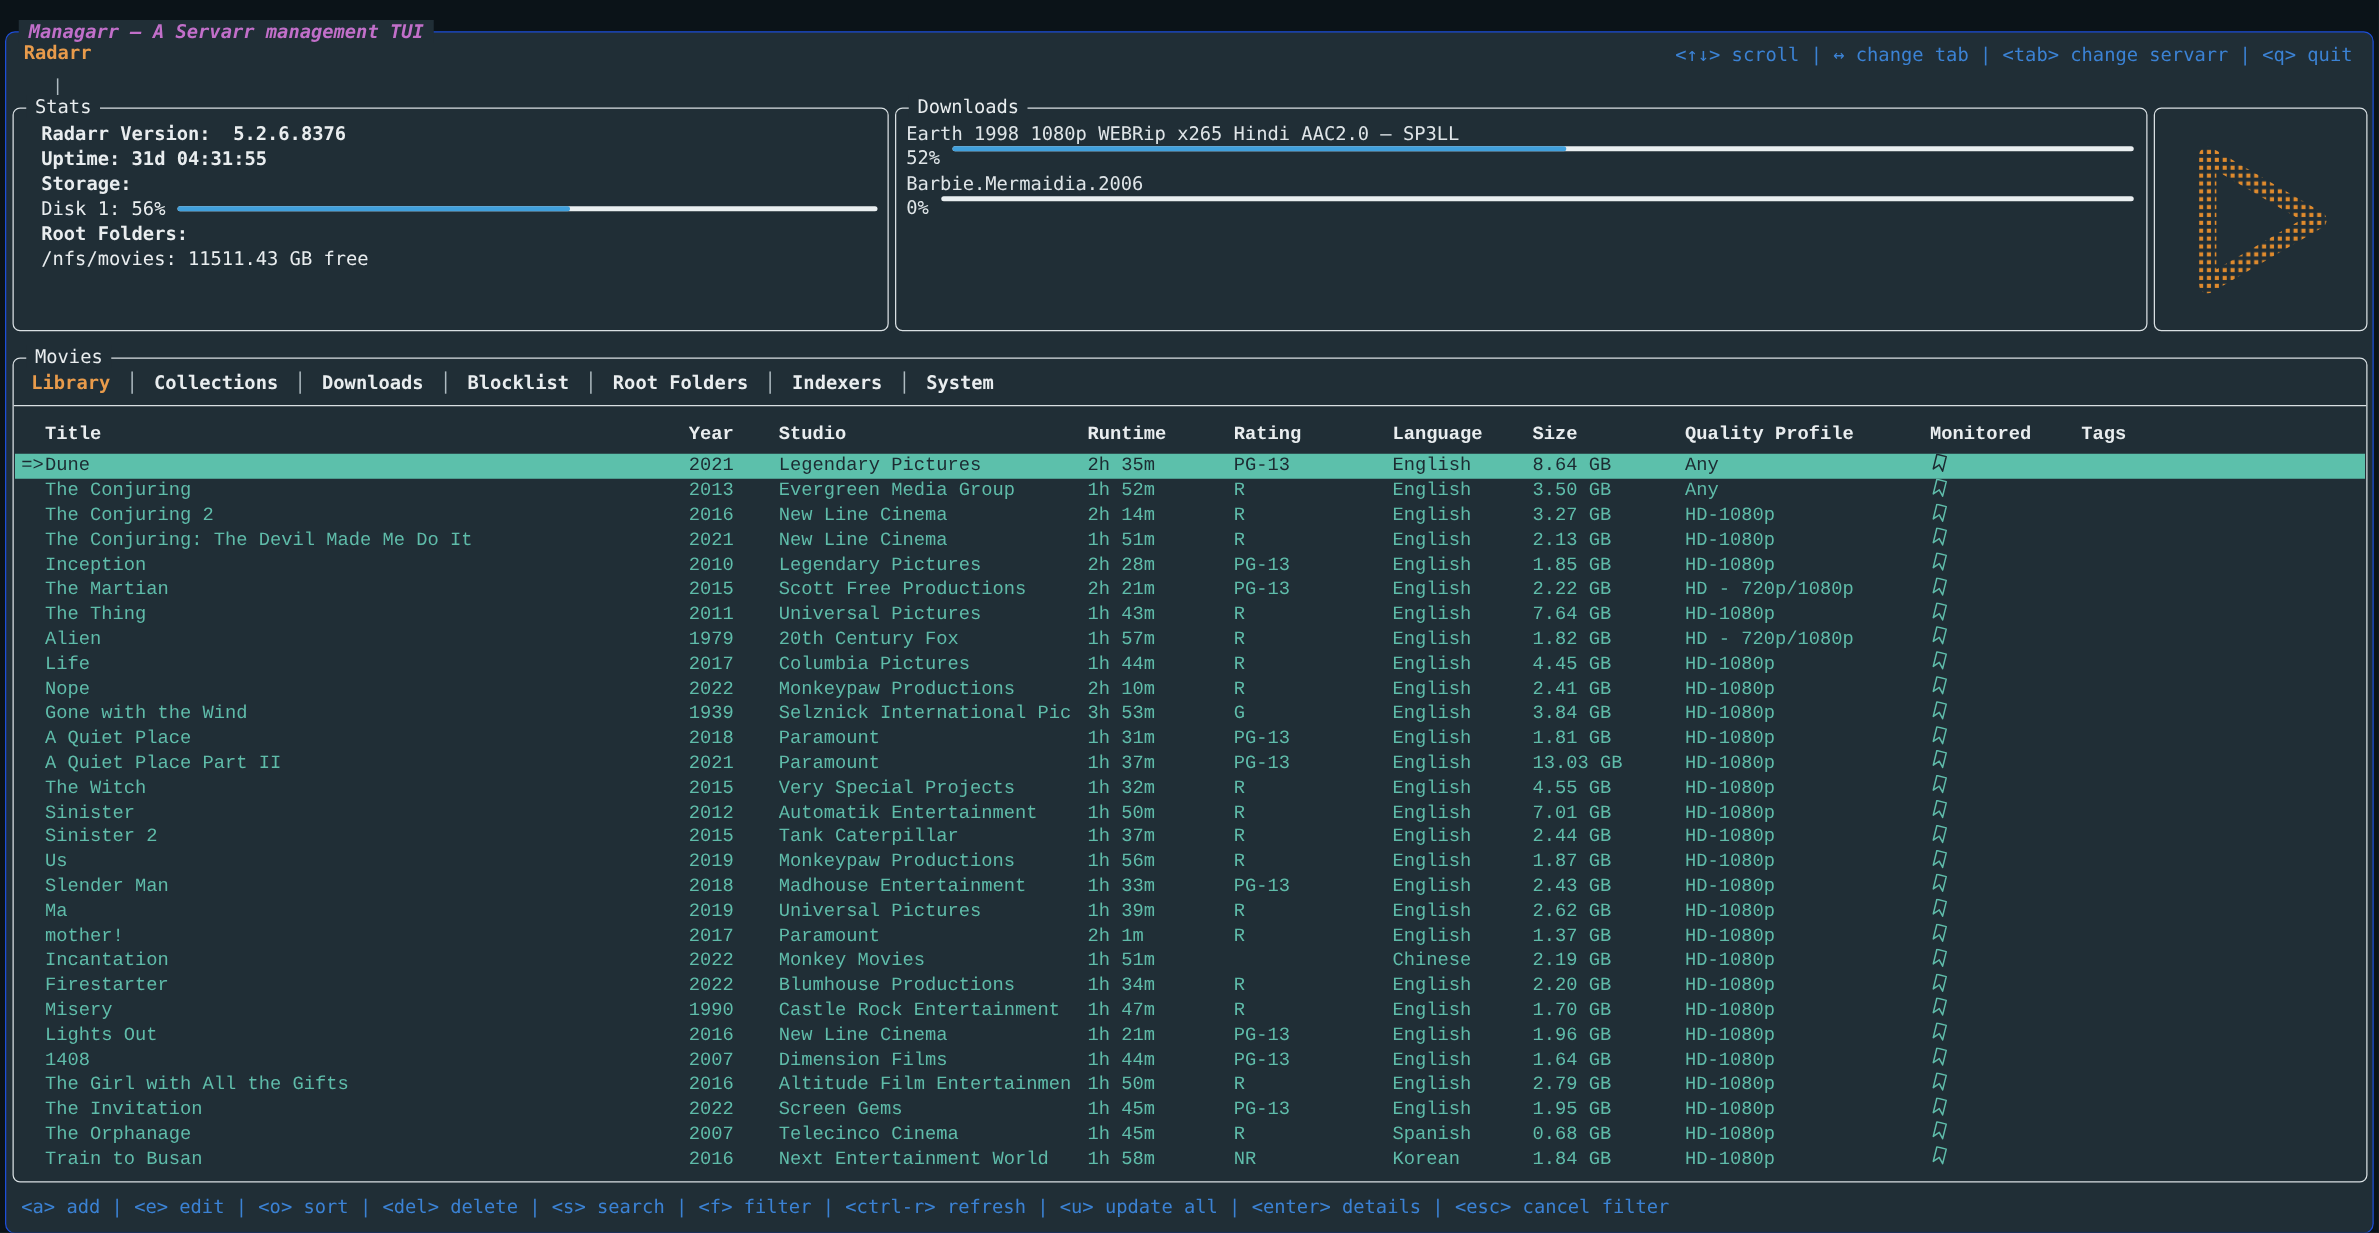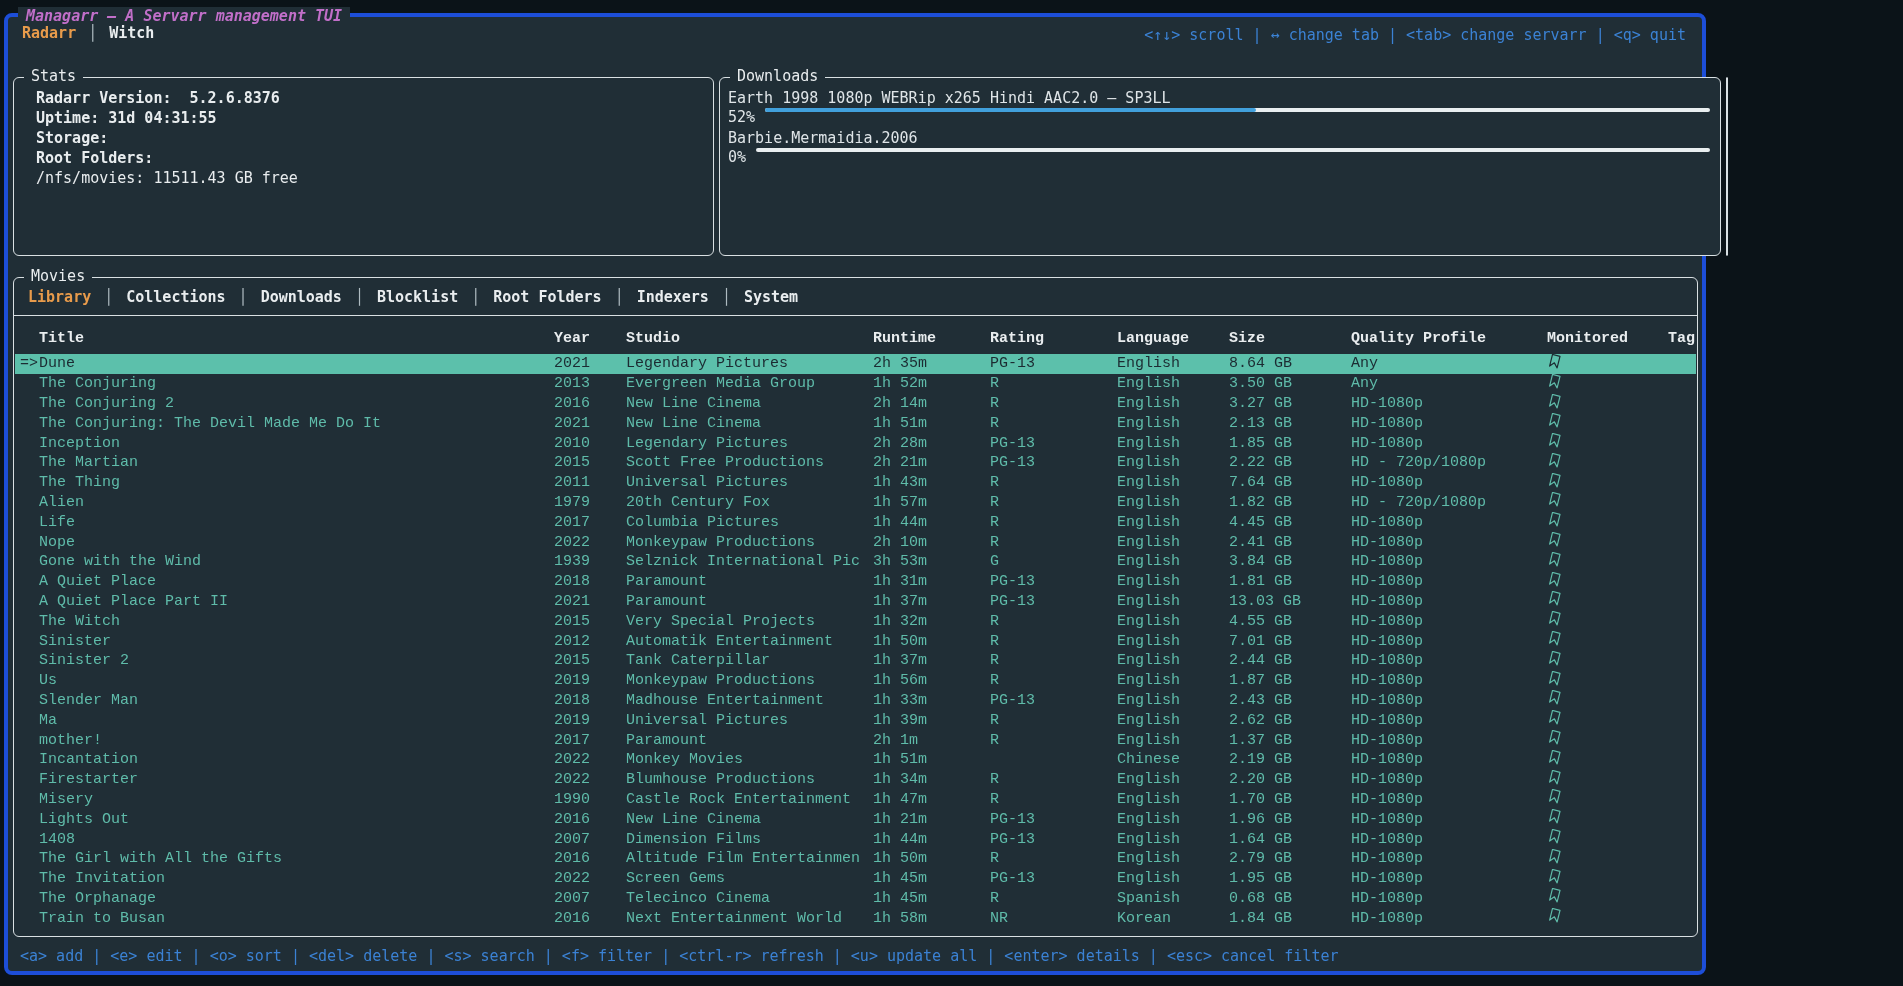--- a/index.html
+++ b/index.html
@@ -5,30 +5,30 @@
   * { box-sizing: border-box; }
   html,body { margin:0; padding:0; }
   body {
     width:1903px; height:986px; position:relative;
     background:#0b1318;
     font-family:"DejaVu Sans Mono", monospace;
     font-size:15px; color:#e9edef;
     overflow:hidden;
   }
   .app {
-    position:absolute; left:4px; top:13px; width:1702px; height:962px;
-    border:4px solid #1d4ed8; border-radius:8px;
+    position:absolute; left:4px; top:25px; width:1895px; height:962px;
+    border:1px solid #1d4ed8; border-radius:8px;
     background:#202e36;
   }
   .app-title {
     position:absolute; top:-10px; left:10px; padding:0 8px;
     background:#202e36; color:#c16fc9;
     font-style:italic; font-weight:bold; white-space:pre;
   }
-  .servarr-tabs { position:absolute; left:14px; top:7px; display:flex; align-items:center; gap:12px; font-weight:bold; }
+  .servarr-tabs { position:absolute; left:14px; top:7px; display:flex; align-items:center; gap:12px; font-weight:bold;flex-direction:column; }
   .stab { color:#e9edef; cursor:default; }
   .stab.active { color:#e89b4b; }
   .tab-sep { color:#aebbc1; font-weight:normal; }
   .top-keybinds { position:absolute; right:16px; top:9px; color:#3b82d4; white-space:pre; }
 
   .panel {
     position:absolute; border:1px solid #d9e0e3; border-radius:6px; background:#202e36;
   }
   .panel-title {
     position:absolute; top:-11px; left:10px; padding:0 7px;
@@ -89,20 +89,24 @@
     </div>
 
   <div class="top-keybinds">&lt;↑↓&gt; scroll | ↔ change tab | &lt;tab&gt; change servarr | &lt;q&gt; quit</div>
 
   <div class="panel" id="stats-panel">
     <div class="panel-title">Stats</div>
     <div class="stats-body">
       <div class="stats-line bold">Radarr Version:  5.2.6.8376</div>
       <div class="stats-line bold">Uptime: 31d 04:31:55</div>
       <div class="stats-line bold">Storage:</div>
+      <div class="stats-line flexline">
+        <span>Disk 1: 56%</span>
+        <span class="bar"><span class="bar-fill" id="disk-fill" style="width: 56%;"></span></span>
+      </div>
       <div class="stats-line bold">Root Folders:</div>
       <div class="stats-line">/nfs/movies: 11511.43 GB free</div>
     </div>
   </div>
 
   <div class="panel" id="downloads-panel">
     <div class="panel-title">Downloads</div>
     <div class="downloads-body">
         <div class="dl-name">Earth 1998 1080p WEBRip x265 Hindi AAC2.0 – SP3LL</div>
         <div class="dl-barrow">

